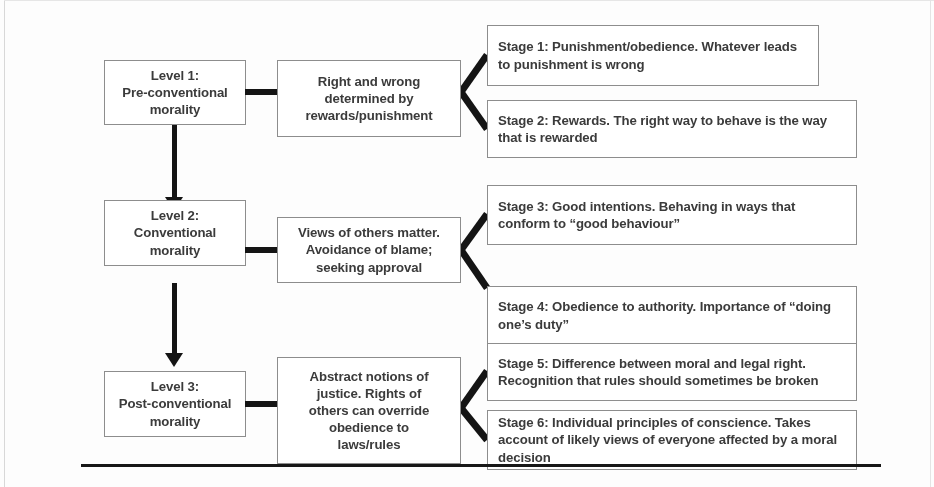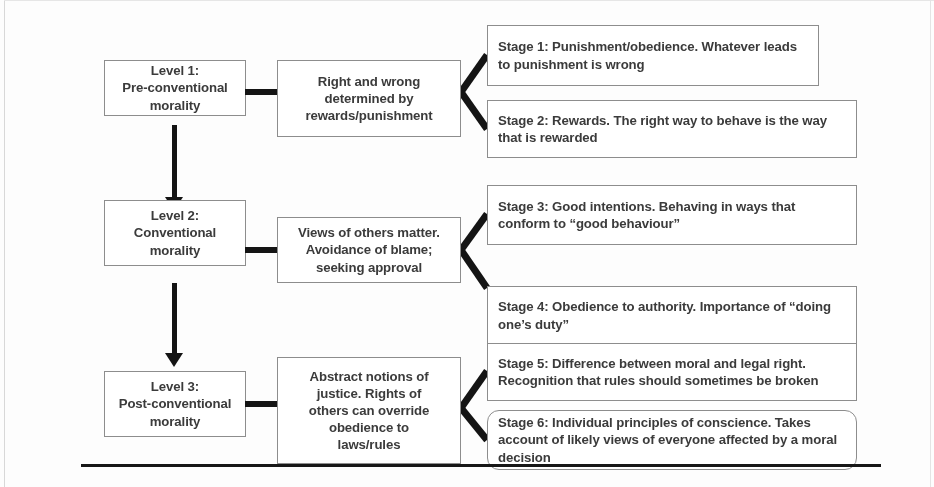--- a/index.html
+++ b/index.html
@@ -124,21 +124,21 @@
     <line x1="461" y1="92" x2="487" y2="55" stroke="#141414" stroke-width="7"></line>
     <line x1="461" y1="92" x2="487" y2="129" stroke="#141414" stroke-width="7"></line>
 
     <line x1="461" y1="250" x2="487" y2="214" stroke="#141414" stroke-width="7"></line>
     <line x1="461" y1="250" x2="487" y2="288" stroke="#141414" stroke-width="7"></line>
 
     <line x1="461" y1="408" x2="487" y2="371" stroke="#141414" stroke-width="7"></line>
     <line x1="461" y1="408" x2="487" y2="440" stroke="#141414" stroke-width="7"></line>
   </svg>
 
-  <div class="box level" style="left:104px; top:60px; width:142px; height:56px;">
+  <div class="box level" style="left:104px; top:60px; width:142px; height:65px;">
     <span class="txt">Level 1:<br>Pre-conventional<br>morality</span>
   </div>
 
   <div class="hlink" style="left:245px; top:89px; width:33px;"></div>
 
   <div class="box desc" style="left:277px; top:60px; width:184px; height:77px;">
     <span class="txt">Right and wrong<br>determined by<br>rewards/punishment</span>
   </div>
 
   <div class="box stage" style="left:487px; top:25px; width:332px; height:61px;">
@@ -180,18 +180,18 @@
   <div class="hlink" style="left:245px; top:401px; width:33px;"></div>
 
   <div class="box desc" style="left:277px; top:345px; width:184px; height:107px;margin-top:12px;">
     <span class="txt">Abstract notions of<br>justice. Rights of<br>others can override<br>obedience to<br>laws/rules</span>
   </div>
 
   <div class="box stage" style="left:487px; top:343px; width:370px; height:58px;">
     <span class="txt">Stage 5: Difference between moral and legal right. Recognition that rules should sometimes be broken</span>
   </div>
 
-  <div class="box stage" style="left:487px; top:410px; width:370px; height:60px;border-radius:12px;">
+  <div class="box stage" style="left:487px; top:410px; width:370px; height:60px;">
     <span class="txt">Stage 6: Individual principles of conscience. Takes account of likely views of everyone affected by a moral decision</span>
   </div>
 
   <div class="bottom-rule"></div>
 </div>
 
 </body></html>

